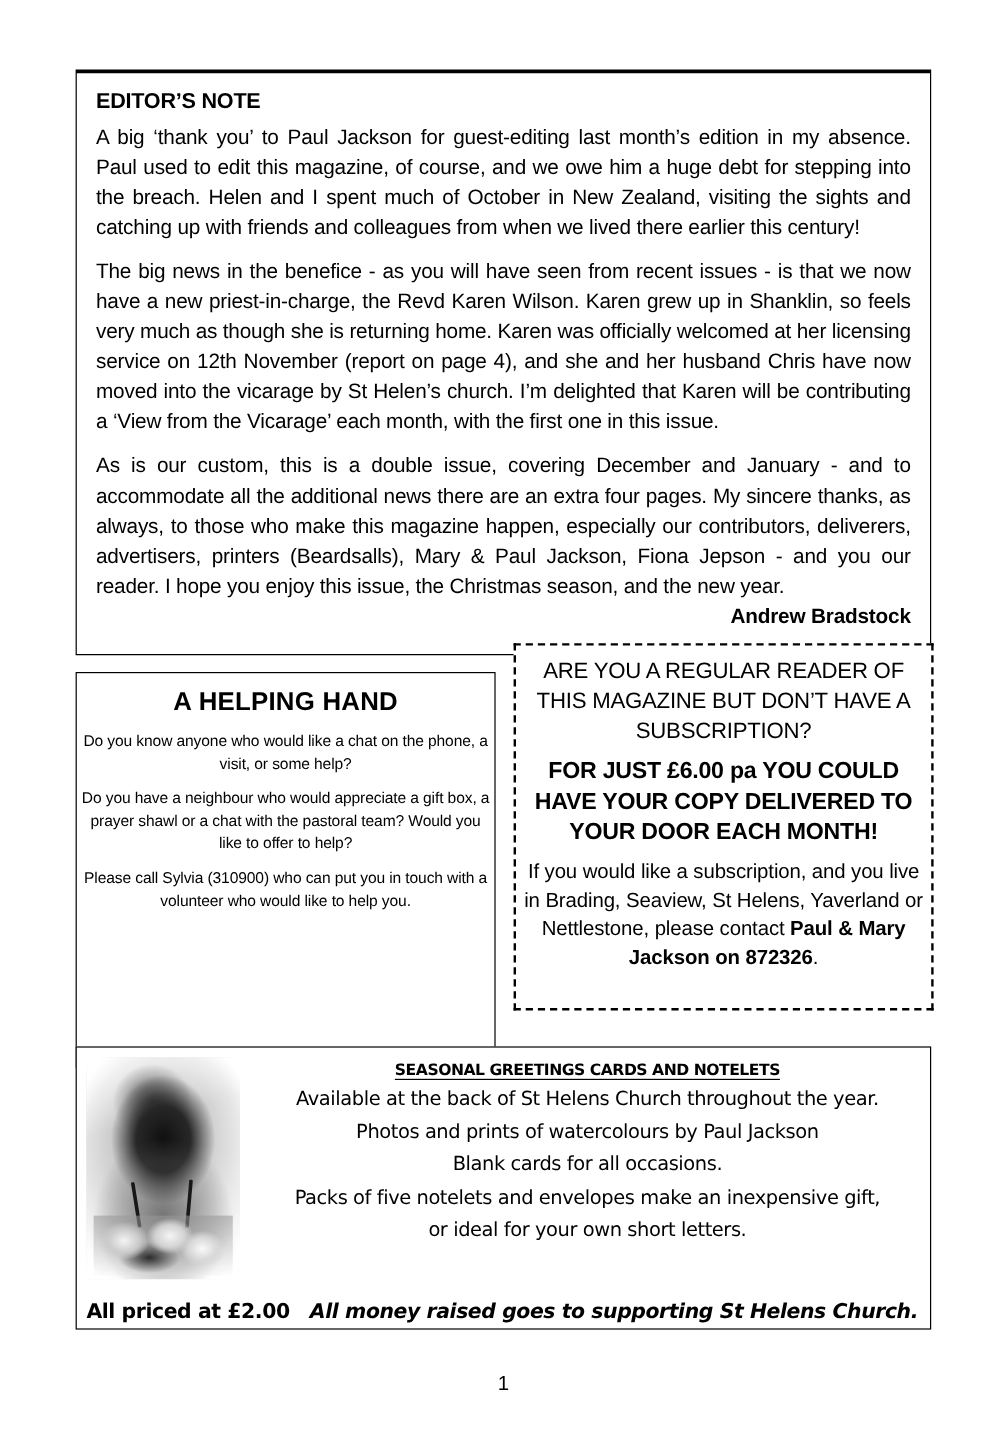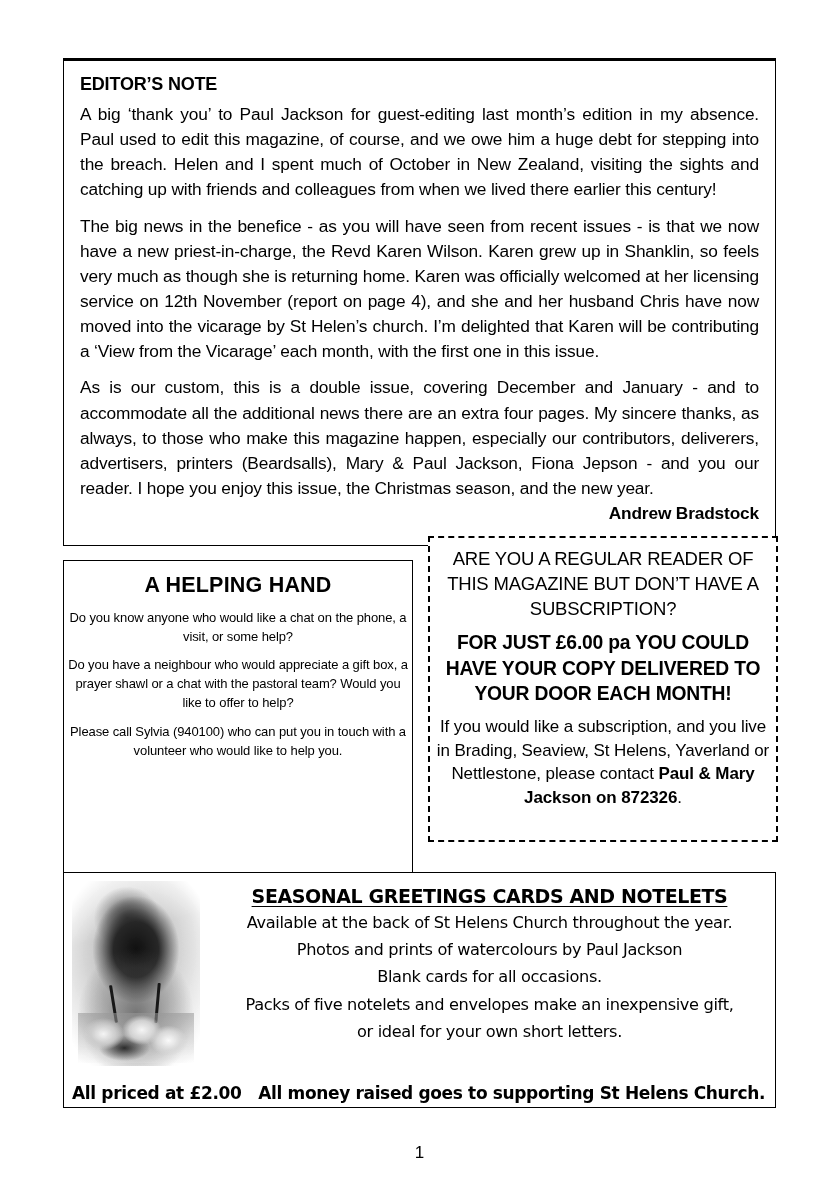--- a/index.html
+++ b/index.html
@@ -176,21 +176,21 @@
   .seasonal-text {
     position: absolute;
     left: 140px;
     right: 0;
     top: 0;
     text-align: center;
     font-family: "DejaVu Sans", sans-serif;
   }
   .seasonal-title {
     font-weight: bold;
-    font-size: 19px;
+    font-size: 13px;
     text-decoration: underline;
     text-underline-offset: 3px;
     margin: 6px 0 8px 0;
     letter-spacing: -0.4px;
     white-space: nowrap;
   }
   .seasonal-line {
     font-size: 16.2px;
     line-height: 1.0;
     margin: 0 0 11px 0;
@@ -212,20 +212,21 @@
     font-weight: bold;
     font-size: 17px;
     letter-spacing: -0.35px;
     white-space: nowrap;
   }
   .money-label {
     position: absolute;
     right: 0px;
     bottom: 0px;
     font-weight: bold;
+    font-style: italic;
     font-size: 17px;
     letter-spacing: -0.35px;
     white-space: nowrap;
   }
 
   
   .page-number {
     position: absolute;
     left: 0;
     right: 0;
@@ -243,21 +244,21 @@
     <h1 class="editors-title">EDITOR’S NOTE</h1>
     <p class="editors-para">A big ‘thank you’ to Paul Jackson for guest-editing last month’s edition in my absence. Paul used to edit this magazine, of course, and we owe him a huge debt for stepping into the breach. Helen and I spent much of October in New Zealand, visiting the sights and catching up with friends and colleagues from when we lived there earlier this century!</p>
     <p class="editors-para">The big news in the benefice - as you will have seen from recent issues - is that we now have a new priest-in-charge, the Revd Karen Wilson. Karen grew up in Shanklin, so feels very much as though she is returning home. Karen was officially welcomed at her licensing service on 12th November (report on page 4), and she and her husband Chris have now moved into the vicarage by St Helen’s church. I’m delighted that Karen will be contributing a ‘View from the Vicarage’ each month, with the first one in this issue.</p>
     <p class="editors-para"><span>As is our custom, this is a double issue, covering December and January - and to accommodate all the additional news there are an extra four pages. My sincere thanks, as always, to those who make this magazine happen, especially our contributors, deliverers, advertisers, printers (Beardsalls), Mary &amp; Paul Jackson, Fiona Jepson - and you our reader. I hope you enjoy this issue, the Christmas season, and the new year.</span><span class="signature">Andrew Bradstock</span></p>
   </section>
 
   <section class="helping-box">
     <h2 class="helping-title">A HELPING HAND</h2>
     <p class="helping-para">Do you know anyone who would like a chat on the phone, a visit, or some help?</p>
     <p class="helping-para">Do you have a neighbour who would appreciate a gift box, a prayer shawl or a chat with the pastoral team? Would you like to offer to help?</p>
-    <p class="helping-para">Please call Sylvia (940100) who can put you in touch with a volunteer who would like to help you.</p>
+    <p class="helping-para">Please call Sylvia (310900) who can put you in touch with a volunteer who would like to help you.</p>
   </section>
 
   <section class="subs-box">
     <p class="subs-head">ARE YOU A REGULAR READER OF THIS MAGAZINE BUT DON’T HAVE A SUBSCRIPTION?</p>
     <p class="subs-strong">FOR JUST £6.00 pa YOU COULD HAVE YOUR COPY DELIVERED TO YOUR DOOR EACH MONTH!</p>
     <p class="subs-tail"><span>If you would like a subscription, and you live in Brading, Seaview, St Helens, Yaverland or Nettlestone, please contact </span><b>Paul &amp; Mary Jackson on 872326</b><span>.</span></p>
   </section>
 
   <section class="seasonal-box">
     <div class="seasonal-inner">

